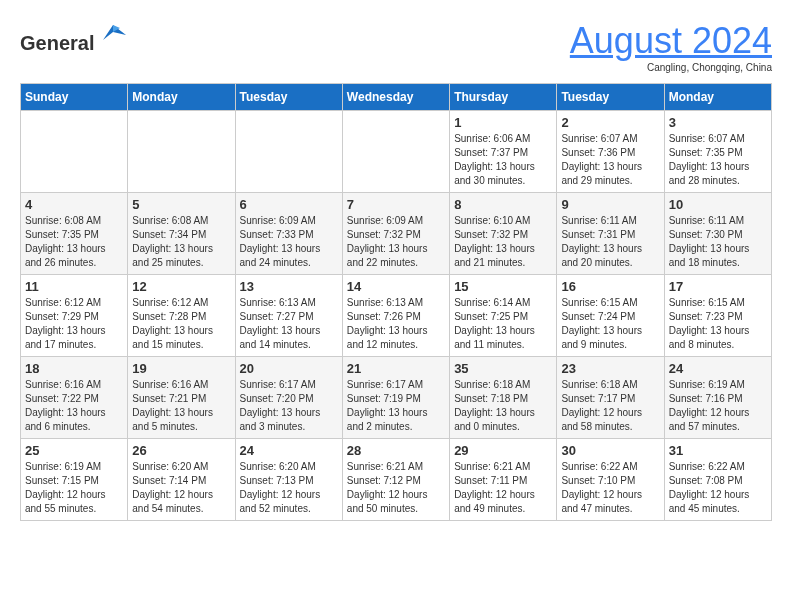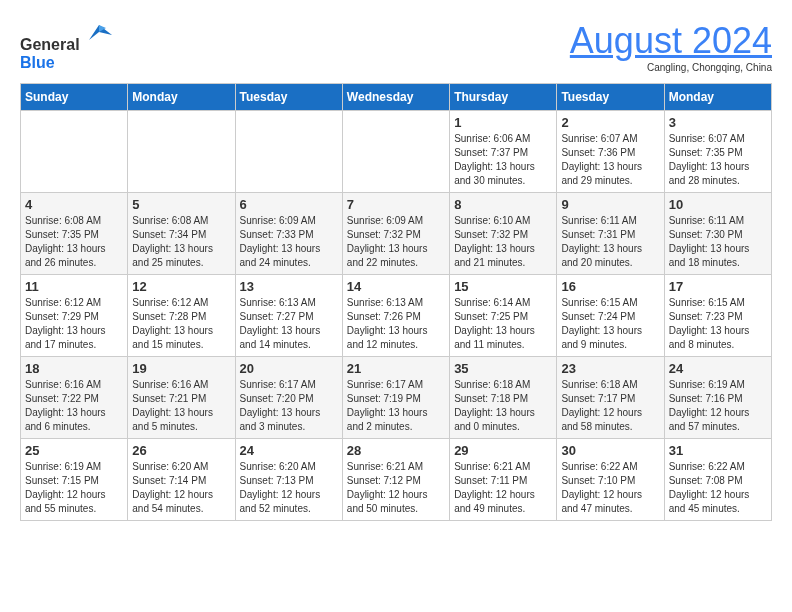--- a/index.html
+++ b/index.html
@@ -14,21 +14,21 @@
       display: flex;
       justify-content: space-between;
       align-items: flex-start;
       margin-bottom: 10px;
     }
     .logo {
       display: flex;
       align-items: center;
     }
     .logo-text {
-      font-size: 16px;
+      font-size: 20px;
       font-weight: bold;
       line-height: 1.1;
     }
     .logo-general { color: #333; }
     .logo-blue { color: #1a73e8; }
     .logo-icon {
       width: 30px;
       height: 30px;
       margin-left: 4px;
     }
@@ -90,23 +90,20 @@
 <body>
 
 <div class="header">
   <div class="logo">
     <div>
       <div class="logo-text">
         <span class="logo-general">General</span><svg class="logo-icon" viewBox="0 0 30 30">
             <polygon points="15,5 28,15 15,12 5,20" fill="#1a6fc4"></polygon>
             <polygon points="15,5 22,8 15,12" fill="#4aa0e8"></polygon>
           </svg>
-      </div>
-      <div class="logo-text">
-        <span class="logo-blue">Blue</span>
       </div>
     </div>
   </div>
   <div class="title-block">
     <div class="month-title">August 2024</div>
     <div class="subtitle">Cangling, Chongqing, China</div>
   </div>
 </div>
 
 <table>

